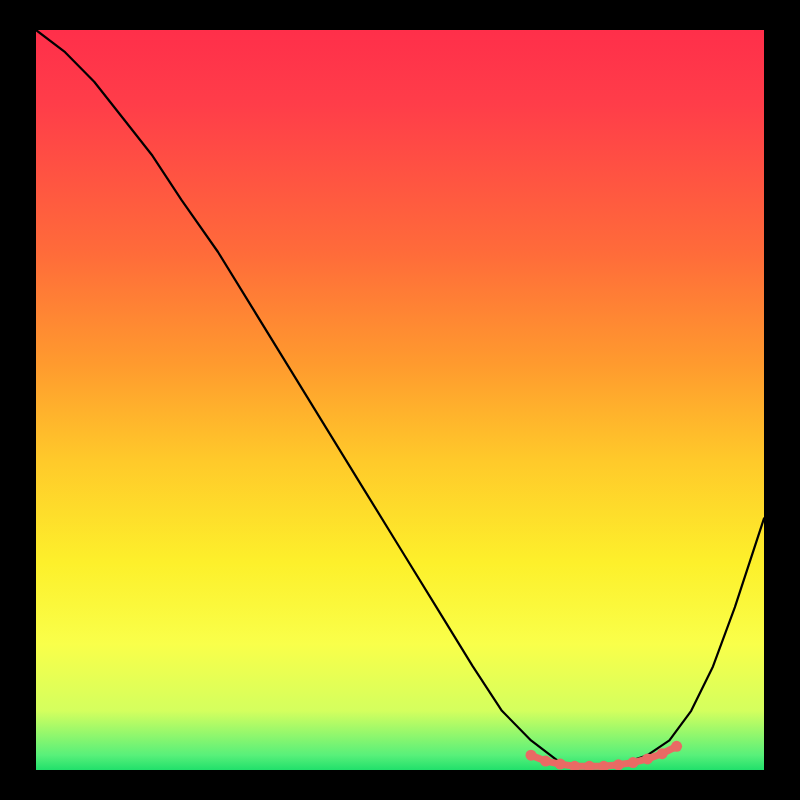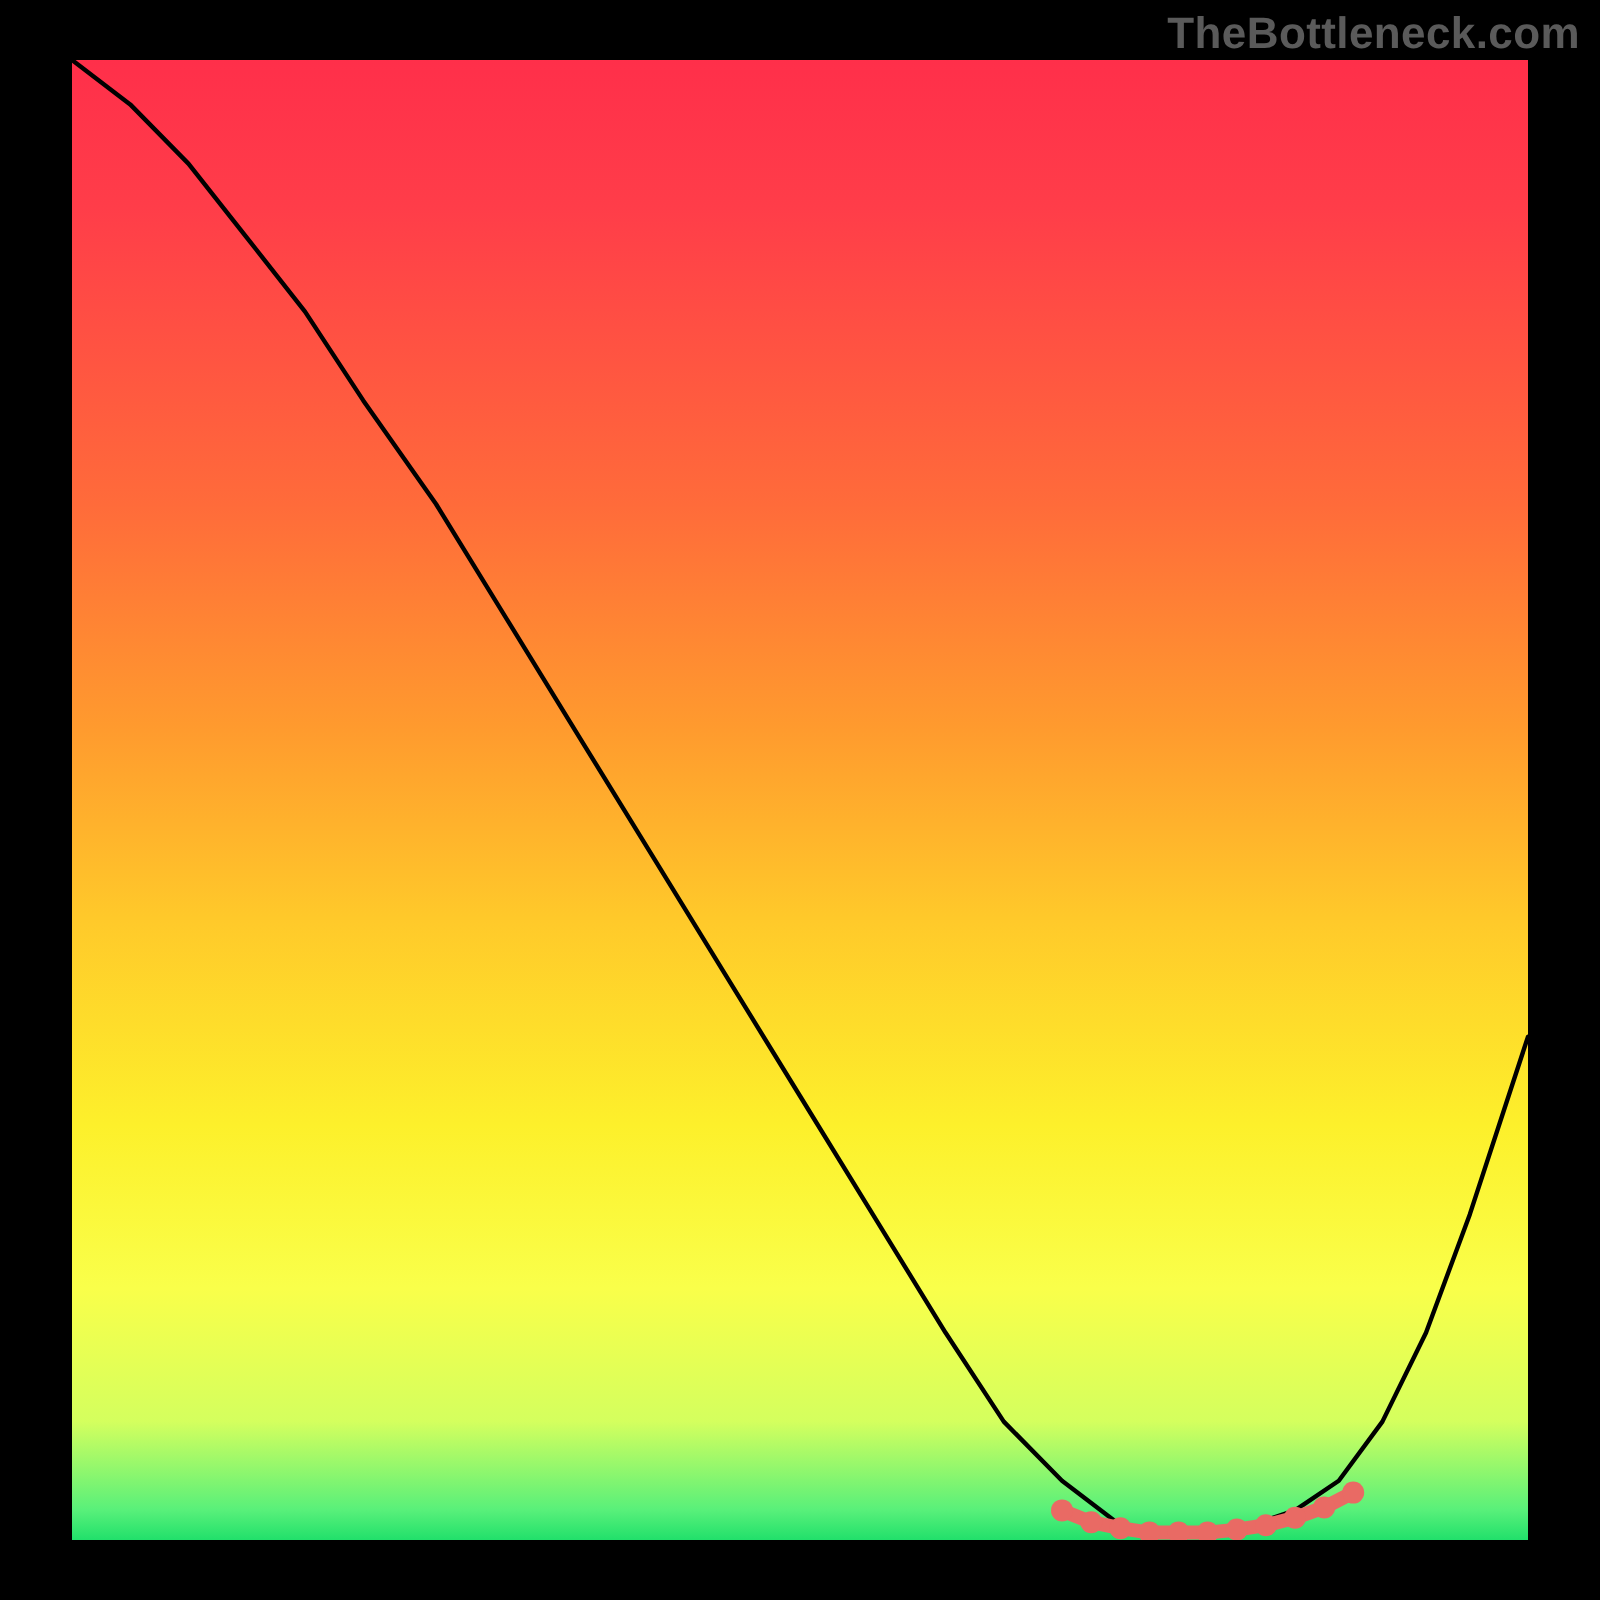--- a/index.html
+++ b/index.html
@@ -55,21 +55,20 @@
   svg.curve {
     position: absolute;
     inset: 0;
     width: 100%;
     height: 100%;
   }
 </style>
 </head>
 <body>
 <div class="frame">
-  <div class="watermark">TheBottleneck.com</div>
   <div class="plot-area">
     <div class="gradient-bg"></div>
     <svg class="curve" viewBox="0 0 728 740" preserveAspectRatio="none">
       <path id="main-curve" fill="none" stroke="#000000" stroke-width="2.2" stroke-linejoin="round" stroke-linecap="round" d="M0.0 0.0 L29.1 22.2 L58.2 51.8 L87.4 88.8 L116.5 125.8 L145.6 170.2 L182.0 222.0 L218.4 281.2 L254.8 340.4 L291.2 399.6 L327.6 458.8 L364.0 518.0 L400.4 577.2 L436.8 636.4 L465.9 680.8 L495.0 710.4 L524.2 732.6 L546.0 736.3 L567.8 736.3 L589.7 732.6 L611.5 725.2 L633.4 710.4 L655.2 680.8 L677.0 636.4 L698.9 577.2 L728.0 488.4"></path>
       <path id="highlight-path" fill="none" stroke="#e96a64" stroke-width="7" stroke-linecap="round" stroke-linejoin="round" d="M495.0 725.2 L509.6 731.1 L524.2 734.1 L538.7 736.3 L553.3 736.3 L567.8 736.3 L582.4 734.8 L597.0 732.6 L611.5 728.9 L626.1 723.7 L640.6 716.3"></path>
       <g id="highlight-dots">
           <circle cx="495.0" cy="725.2" r="5.5" fill="#e96a64"></circle>
           <circle cx="509.6" cy="731.1" r="5.5" fill="#e96a64"></circle>
           <circle cx="524.2" cy="734.1" r="5.5" fill="#e96a64"></circle>
           <circle cx="538.7" cy="736.3" r="5.5" fill="#e96a64"></circle>

